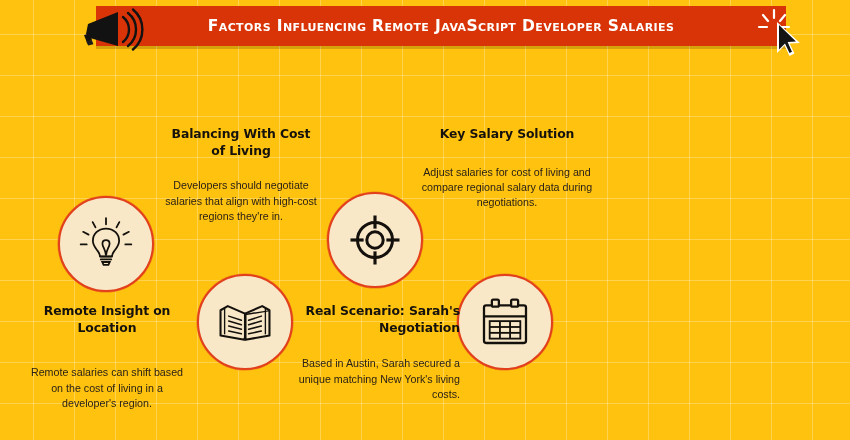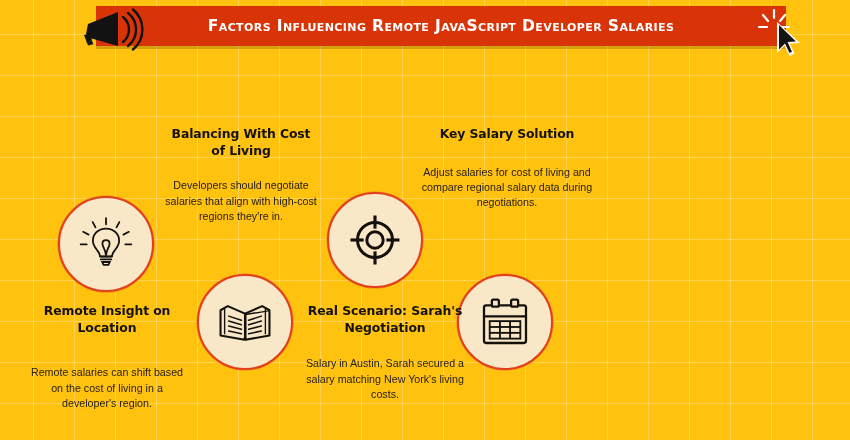--- a/index.html
+++ b/index.html
@@ -142,21 +142,21 @@
 
   .blk-balancing  { left: 163px; top: 126px; width: 156px; }
   .blk-balancing .body { margin-top: 19px; }
 
   .blk-keysalary  { left: 421px; top: 126px; width: 172px; }
   .blk-keysalary .body { margin-top: 22px; }
 
   .blk-expert     { left: 26px;  top: 303px; width: 162px; }
   .blk-expert .body { margin-top: 29px; }
 
-  .blk-real       { left: 297px; top: 303px; width: 176px; }
+  .blk-real       { left: 284px; top: 303px; width: 176px; text-align: right; }
   .blk-real .body { margin-top: 20px; }
 
   .node-bulb     { left: 58px;  top: 196px; }
   .node-target   { left: 327px; top: 192px; }
   .node-book     { left: 197px; top: 274px; }
   .node-calendar { left: 457px; top: 274px; }
 </style>
 </head>
 <body>
 
@@ -298,16 +298,16 @@
     <div class="body">Adjust salaries for cost of living and compare regional salary data during negotiations.</div>
   </div>
 
   <div class="block blk-expert">
     <div class="heading">Remote Insight on Location</div>
     <div class="body">Remote salaries can shift based on the cost of living in a developer's region.</div>
   </div>
 
   <div class="block blk-real">
     <div class="heading">Real Scenario: Sarah's Negotiation</div>
-    <div class="body">Salary in Austin, Sarah secured a salary matching New York's living costs.</div>
+    <div class="body">Based in Austin, Sarah secured a unique matching New York's living costs.</div>
   </div>
 
 </div>
 
 </body></html>

